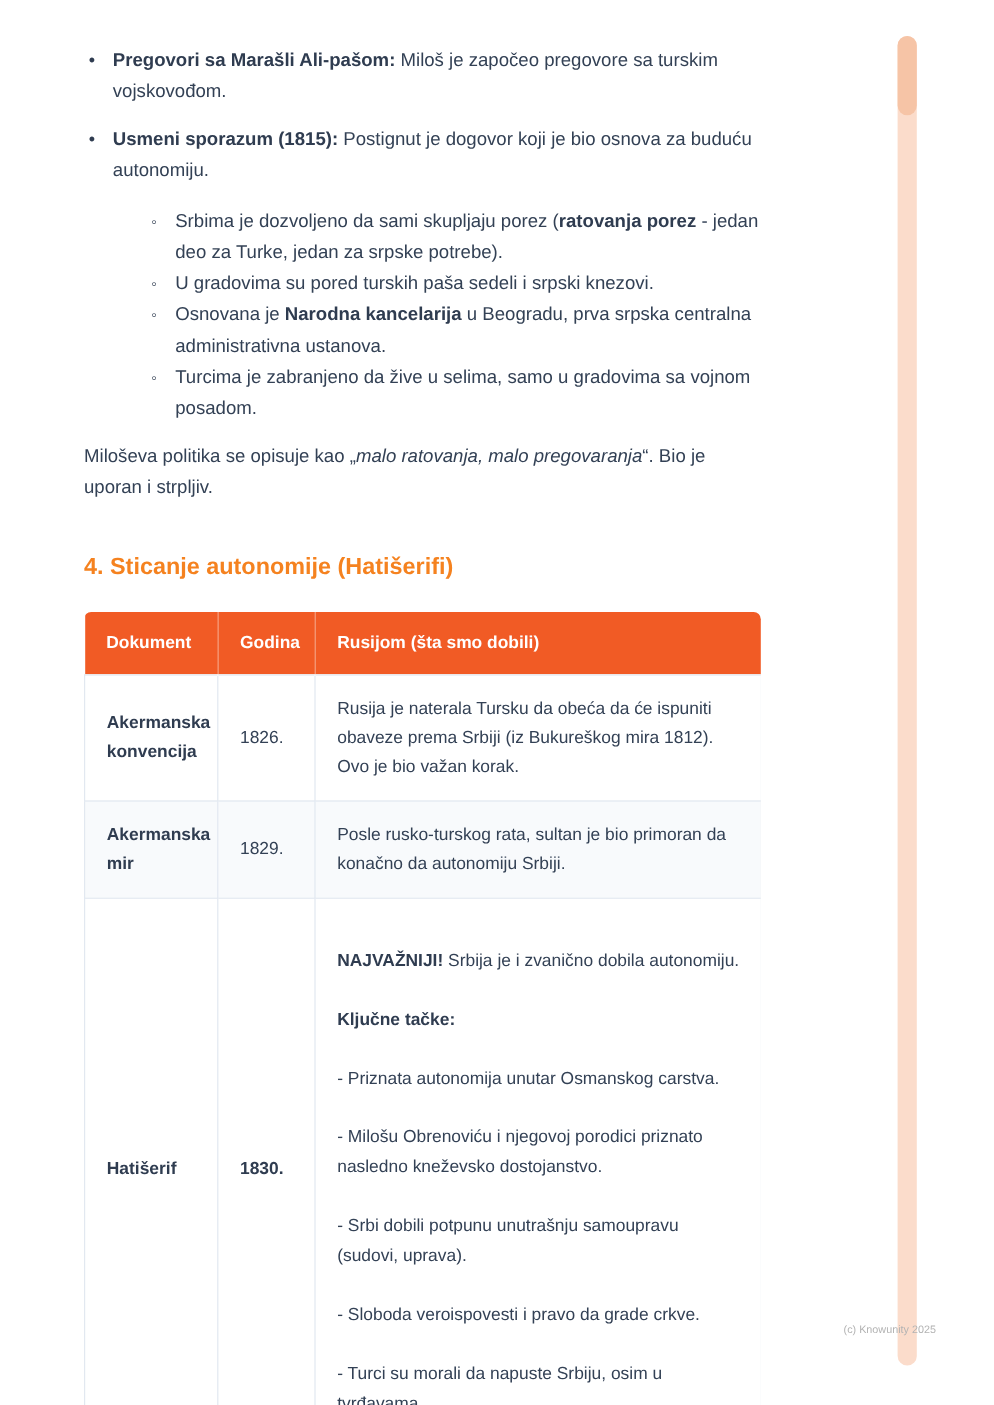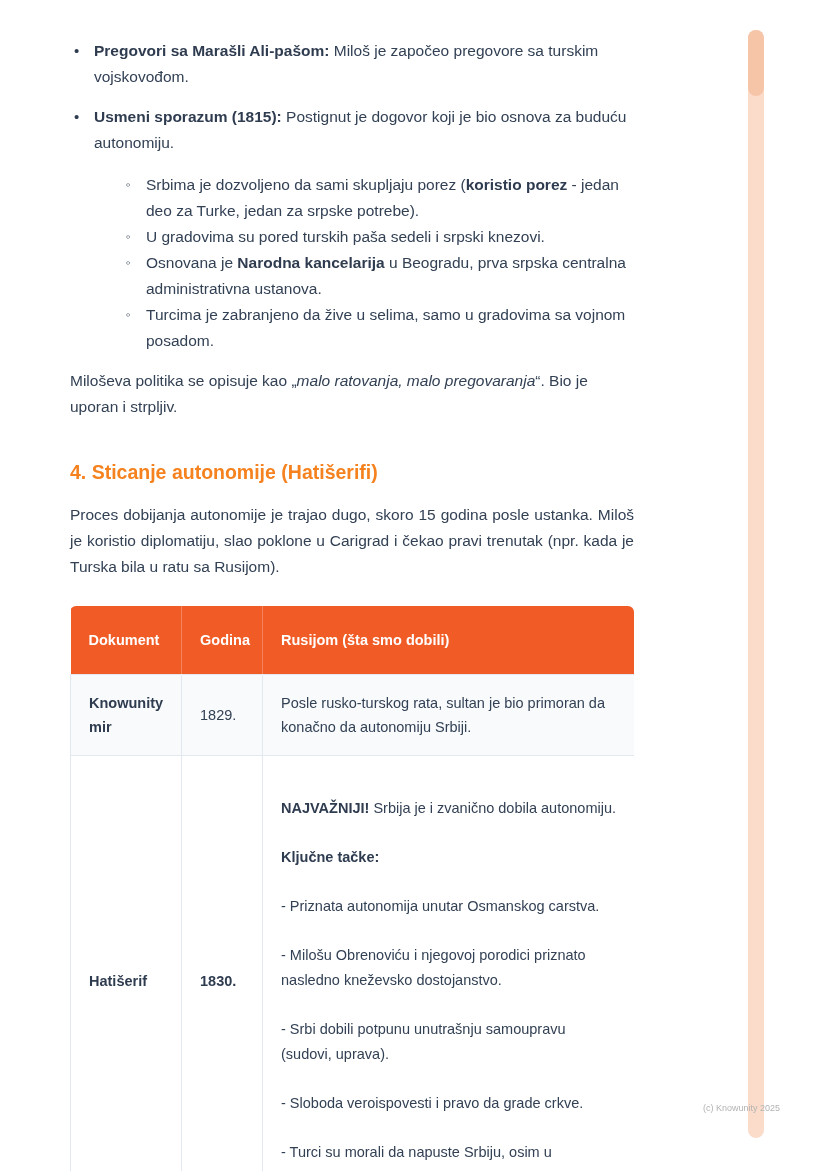--- a/index.html
+++ b/index.html
@@ -38,21 +38,21 @@
 
   .para-quote{margin-top:14px;}
   .section-heading{margin-top:40px;font-size:19.5px;line-height:24px;font-weight:700;
     color:var(--heading-accent);}
   .section-intro{margin-top:18px;text-align:justify;}
 
   .table-wrap{margin-top:26px;width:564px;border-radius:6px 6px 0 0;overflow:hidden;}
   table.doc-table{width:564px;border-collapse:collapse;table-layout:fixed;}
   col.c1{width:111px;}col.c2{width:81px;}col.c3{width:372px;}
   th{background:var(--table-header-bg);color:#ffffff;font-size:14.5px;font-weight:700;
-    text-align:left;height:68px;padding:0 18px;vertical-align:middle;}
+    text-align:left;height:52px;padding:0 18px;vertical-align:middle;}
   th + th{border-left:1px solid rgba(255,255,255,0.25);}
   td{border:1px solid var(--table-border);font-size:14.5px;line-height:24px;
     padding:16px 18px;vertical-align:middle;background:#ffffff;}
   tr.alt td{background:var(--row-alt-bg);}
   td.dok{font-weight:700;color:#2f3c50;}
   td.god.bold{font-weight:700;color:#2f3c50;}
   td.odr div{line-height:25px;margin-top:24px;}
   tr.partial td{height:24px;padding:0 18px;border-bottom:none;}
 
   .copyright{position:absolute;top:1103px;right:48px;font-size:9px;line-height:11px;
@@ -79,21 +79,21 @@
     <li>
       <div class="li-row">
         <span class="marker">•</span>
         <div class="li-text">
           <strong>Usmeni sporazum (1815):</strong><span> Postignut je dogovor koji je bio osnova za buduću autonomiju.</span>
           <ul class="sub-list">
             <li>
               <div class="li-row">
                 <span class="marker sub-m">◦</span>
                 <div class="li-text">
-                  <span>Srbima je dozvoljeno da sami skupljaju porez (</span><strong>koristio porez</strong><span> - jedan deo za Turke, jedan za srpske potrebe).</span>
+                  <span>Srbima je dozvoljeno da sami skupljaju porez (</span><strong>ratovanja porez</strong><span> - jedan deo za Turke, jedan za srpske potrebe).</span>
                 </div>
               </div>
             </li>
             <li>
               <div class="li-row">
                 <span class="marker sub-m">◦</span>
                 <div class="li-text">
                   <span>U gradovima su pored turskih paša sedeli i srpski knezovi.</span><strong></strong><span></span>
                 </div>
               </div>
@@ -119,39 +119,43 @@
       </div>
     </li>
   </ul>
 
   <p class="txt para-quote">
     <span>Miloševa politika se opisuje kao „</span><span class="i">malo ratovanja, malo pregovaranja</span><span>“. Bio je uporan i strpljiv.</span>
   </p>
 
   <h2 class="section-heading">4. Sticanje autonomije (Hatišerifi)</h2>
 
-  <p class="txt section-intro">Proces dobijanja autonomije je trajao dugo, skoro 15 godina posle ustanka. Miloš je koristio diplomatiju, slao poklone u Carigrad i čekao pravi trenutak (npr. kada je Turska bila u ratu sa Rusijom).</p>
 
   <div class="table-wrap">
     <table class="doc-table">
       <colgroup>
           <col class="c1">
           <col class="c2">
           <col class="c3">
         </colgroup>
       <thead>
         <tr>
           <th>Dokument</th>
           <th>Godina</th>
           <th>Rusijom (šta smo dobili)</th>
         </tr>
       </thead>
       <tbody>
+        <tr>
+          <td class="dok">Akermanska konvencija</td>
+          <td class="god">1826.</td>
+          <td class="odr">Rusija je naterala Tursku da obeća da će ispuniti obaveze prema Srbiji (iz Bukureškog mira 1812). Ovo je bio važan korak.</td>
+        </tr>
         <tr class="alt">
-          <td class="dok">Knowunity mir</td>
+          <td class="dok">Akermanska mir</td>
           <td class="god">1829.</td>
           <td class="odr">Posle rusko-turskog rata, sultan je bio primoran da konačno da autonomiju Srbiji.</td>
         </tr>
         <tr>
           <td class="dok">Hatišerif</td>
           <td class="god bold">1830.</td>
           <td class="odr">
             <div><strong>NAJVAŽNIJI!</strong><span> Srbija je i zvanično dobila autonomiju.</span></div>
             <div><strong>Ključne tačke:</strong></div>
             <div>- Priznata autonomija unutar Osmanskog carstva.</div>

